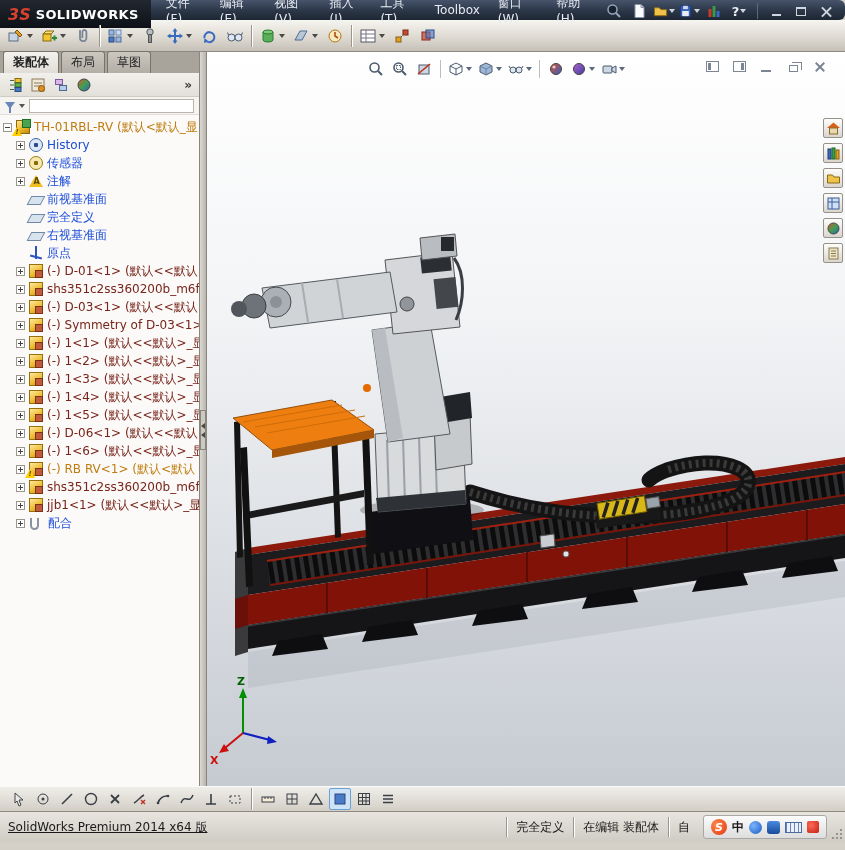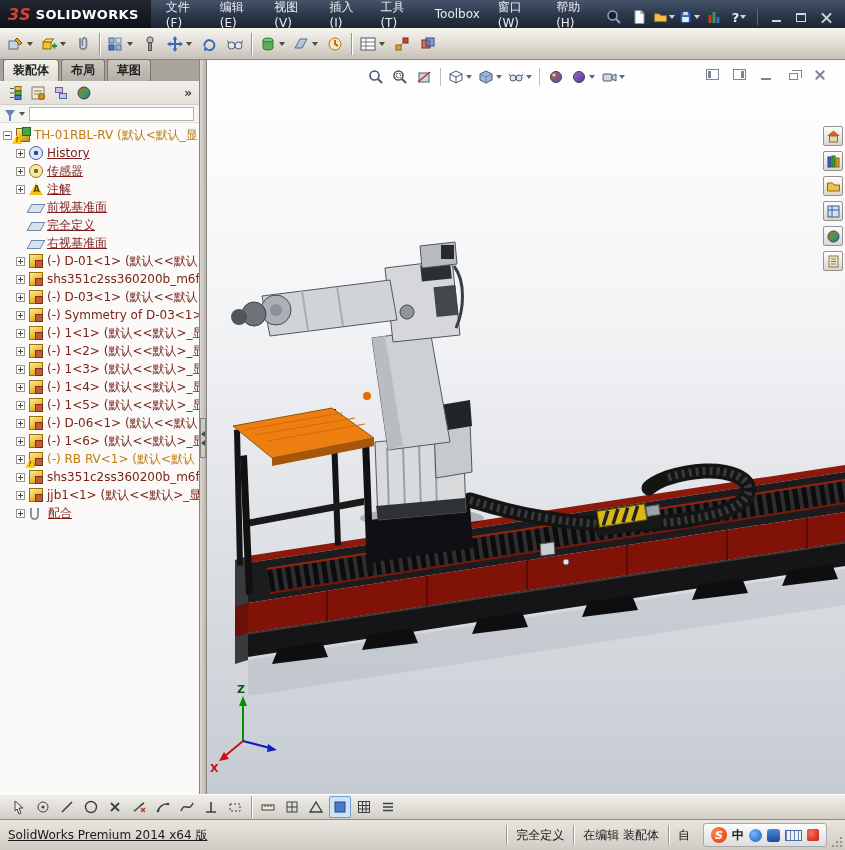--- a/index.html
+++ b/index.html
@@ -1,20 +1,20 @@
 <!DOCTYPE html>
 <html><head>
 <meta charset="utf-8">
 <style>
   *{margin:0;padding:0;box-sizing:border-box;cursor:default;}
   html,body{width:845px;height:850px;overflow:hidden;}
   body{font-family:"DejaVu Sans","Liberation Sans",sans-serif;font-size:12px;background:#d4d0c8;position:relative;outline:1px solid #666;}
 
   
-  .titlebar{height:28px;display:flex;align-items:flex-end;background:linear-gradient(180deg,#46536a,#2b3647 55%,#1d2633);color:#e8ecf2;}
+  .titlebar{height:20px;display:flex;align-items:flex-start;background:linear-gradient(180deg,#46536a,#2b3647 55%,#1d2633);color:#e8ecf2;border-radius:6px;}
   .logo{height:28px;display:flex;align-items:center;gap:5px;padding:0 12px 0 8px;background:linear-gradient(180deg,#222830,#0d1117);}
   .logo-3s{color:#d8402f;font-weight:bold;font-style:italic;font-size:16px;}
   .logo-sw{font-weight:bold;font-size:13px;letter-spacing:.4px;color:#fff;}
   .menubar{display:flex;height:100%;margin-left:6px;}
   .mi{display:flex;align-items:center;padding:0 9px;font-size:12px;}
   .t-icons{margin-left:auto;display:flex;align-items:center;gap:3px;padding-right:8px;}
   .ti{width:22px;height:22px;display:flex;align-items:center;justify-content:center;border-radius:2px;}
   .dd{width:0;height:0;border-left:3px solid transparent;border-right:3px solid transparent;border-top:4px solid #cdd5e0;margin-left:1px;}
   .helpq{font-weight:bold;color:#e8ecf2;font-size:13px;}
   .tsep-v{width:1px;height:16px;background:#5a6a82;margin:0 4px;}
@@ -29,21 +29,21 @@
   
   .toolbar2{height:32px;background:linear-gradient(#f7f5f0,#dcd8d0 60%,#c5c1b9);border-bottom:1px solid #8e8a82;display:flex;align-items:center;padding:0 4px;gap:1px;}
   .tbtn{height:26px;min-width:25px;display:flex;align-items:center;justify-content:center;border:1px solid transparent;border-radius:2px;padding:0 2px;}
   .dd2{width:0;height:0;border-left:3px solid transparent;border-right:3px solid transparent;border-top:4px solid #4a4a44;margin-left:2px;}
   .tsep{width:1px;height:22px;background:#9a968e;box-shadow:1px 0 0 #fff;margin:0 3px;}
 
   
   .main{display:flex;height:734px;}
   .left{width:200px;display:flex;flex-direction:column;background:#fbfaf8;border-right:1px solid #8a867e;}
   .tabs{height:21px;background:#a8a49c;display:flex;align-items:flex-end;padding-left:3px;gap:2px;text-align:center;}
-  .tab{font-size:12px;padding:2px 9px;border:1px solid #78746c;border-bottom:none;border-radius:3px 3px 0 0;background:linear-gradient(#ccc8c0,#b2aea6);color:#222;white-space:nowrap;font-weight:bold;}
+  .tab{font-size:12px;padding:2px 9px;border:1px solid #78746c;border-bottom:none;border-radius:3px 3px 0 0;background:linear-gradient(#ccc8c0,#b2aea6);color:#222;white-space:nowrap;}
   .tab.active{background:linear-gradient(#f4f2ee,#e0ddd6);font-weight:bold;}
   .fm-head{height:24px;display:flex;align-items:center;gap:3px;padding:2px 5px;background:linear-gradient(#f2f0ec,#e3e0d9);border-bottom:1px solid #cfccc5;}
   .fmh-btn{width:20px;height:20px;display:flex;align-items:center;justify-content:center;border:1px solid transparent;border-radius:2px;}
   .more-lbl{margin-left:auto;font-weight:bold;color:#3a3a3a;padding-right:2px;}
   .filter-row{height:18px;display:flex;align-items:center;gap:4px;padding:1px 5px;border-bottom:1px solid #e2dfd8;background:#f6f4f0;}
   .funnel{width:0;height:0;border-left:5px solid transparent;border-right:5px solid transparent;border-top:7px solid #6a86b8;position:relative;}
   .funnel::after{content:"";position:absolute;left:-1px;top:-2px;width:2px;height:6px;background:#6a86b8;}
   .fcaret{width:0;height:0;border-left:3px solid transparent;border-right:3px solid transparent;border-top:4px solid #555;}
   .filter-input{flex:1;height:14px;border:1px solid #b8b4ac;background:#fff;font-size:11px;padding:0 2px;cursor:text;}
 
@@ -65,21 +65,21 @@
   .ic-ann::before{content:"";position:absolute;left:0;bottom:1px;border-left:7px solid transparent;border-right:7px solid transparent;border-bottom:12px solid #f0c020;}
   .ic-ann::after{content:"A";position:absolute;left:4.5px;top:3px;font-size:8px;font-weight:bold;color:#5a4a00;}
   .ic-plane{height:9px;margin-top:2px;transform:skewX(-28deg);background:rgba(150,185,220,.35);border:1px solid #7088a8;}
   .ic-origin::before{content:"";position:absolute;left:6px;top:0;width:2px;height:13px;background:#2a52c0;}
   .ic-origin::after{content:"";position:absolute;left:1px;top:10px;width:12px;height:2px;background:#2a52c0;transform:rotate(14deg);}
   .ic-mate{width:9px;flex-basis:9px;height:12px;margin:1px 9px 0 1px;border:2px solid #8a92a2;border-top:none;border-radius:0 0 5px 5px;}
   .warn{position:absolute;left:-5px;bottom:-3px;width:0;height:0;border-left:5px solid transparent;border-right:5px solid transparent;border-bottom:9px solid #ffcf00;}
   .warn::after{content:"!";position:absolute;left:-1.5px;top:1px;font-size:7px;font-weight:bold;color:#6a4a00;line-height:8px;}
   .c-gold{color:#bf7d10;}
   .c-mar{color:#78241b;}
-  .c-bk{color:#7f1d1d;text-decoration:underline;}
+  .c-bk{color:#1d4ed8;}
 
   
   .split{width:7px;background:linear-gradient(90deg,#dcd9d3,#b8b5ae);border-right:1px solid #8a867e;position:relative;}
   .split-handle{position:absolute;top:358px;left:0;width:6px;height:40px;background:#ccc9c2;border:1px solid #8a867e;display:flex;flex-direction:column;align-items:center;justify-content:center;gap:3px;}
   .sh-arrow{width:0;height:0;border-top:3px solid transparent;border-bottom:3px solid transparent;border-right:4px solid #4a4a44;}
 
   
   .viewport{position:relative;flex:1;background:linear-gradient(#ffffff 0%,#f3f4f6 35%,#c6cbd2 100%);overflow:hidden;}
   .scene{position:absolute;inset:0;width:100%;height:100%;}
   .hud{position:absolute;top:6px;left:158px;display:flex;align-items:center;gap:2px;}
@@ -376,20 +376,25 @@
         <span class="exp none"></span>
         <span class="ic ic-plane"></span>
         <span class="tlabel c-bk">完全定义</span>
       </div>
       <div class="trow">
         <span class="exp none"></span>
         <span class="ic ic-plane"></span>
         <span class="tlabel c-bk">右视基准面</span>
       </div>
       <div class="trow">
+        <span class="exp none"></span>
+        <span class="ic ic-origin"></span>
+        <span class="tlabel c-bk">原点</span>
+      </div>
+      <div class="trow">
         <span class="exp plus"></span>
         <span class="ic ic-comp"></span>
         <span class="tlabel c-mar">(-) D-01&lt;1&gt; (默认&lt;&lt;默认&gt;_显</span>
       </div>
       <div class="trow">
         <span class="exp plus"></span>
         <span class="ic ic-comp"></span>
         <span class="tlabel c-mar">shs351c2ss360200b_m6f(</span>
       </div>
       <div class="trow">

